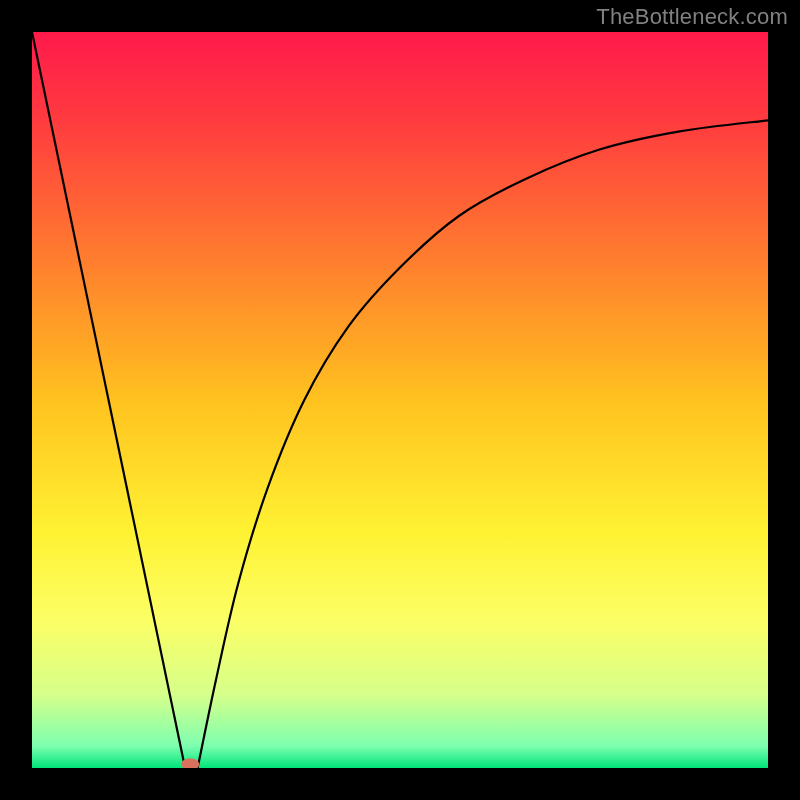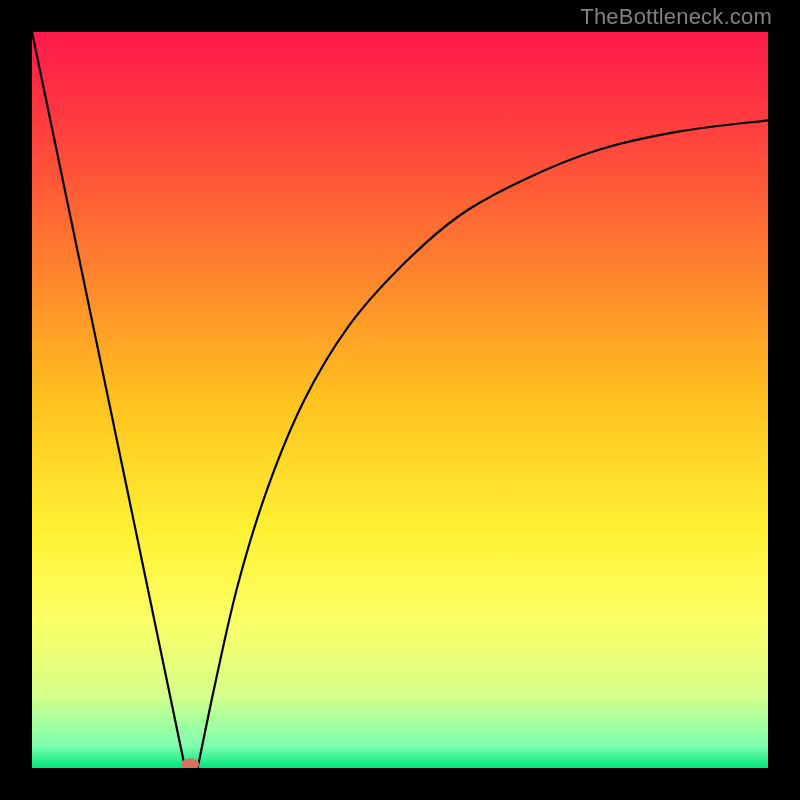--- a/index.html
+++ b/index.html
@@ -21,21 +21,21 @@
     position: absolute;
     left: 32px;
     top: 32px;
     width: 736px;
     height: 736px;
     overflow: hidden;
   }
   .watermark {
     position: absolute;
     top: 4px;
-    right: 28px;
+    right: 12px;
     color: #808080;
     font-size: 22px;
     font-weight: 500;
     letter-spacing: 0.2px;
     user-select: none;
   }
   svg { display: block; }
 </style>
 </head>
 <body>

